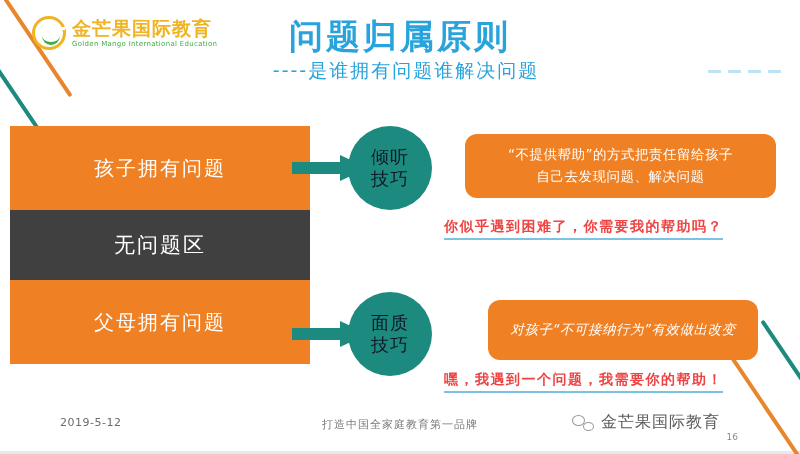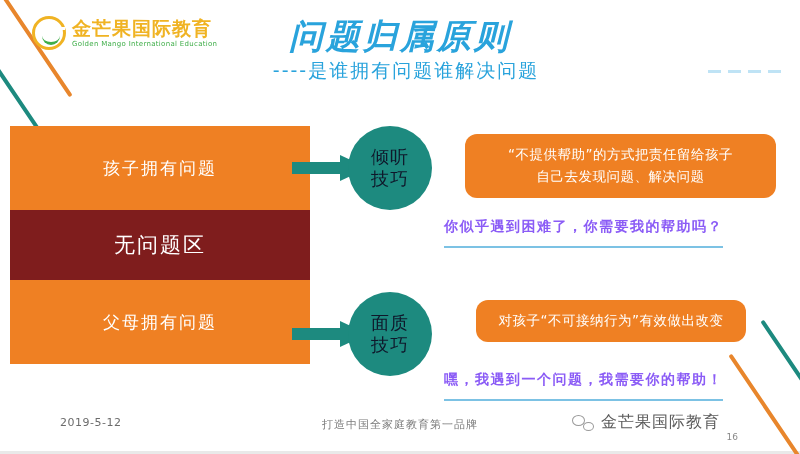--- a/index.html
+++ b/index.html
@@ -63,42 +63,42 @@
   .logo-cn {
     font-size:19px; font-weight:bold; color:#f0b323; letter-spacing:1px;
   }
   .logo-en {
     font-size:7px; color:#3fae49; letter-spacing:.3px; margin-top:3px;
   }
 
   
   .title {
     position:absolute; left:0; right:0; top:14px; text-align:center;
-    font-size:34px; font-weight:bold; font-style:italic;
+    font-size:34px; font-weight:bold; 
     color:#29a3dc; letter-spacing:3px;
     font-family:"DejaVu Sans","Liberation Sans",sans-serif;
   }
   .subtitle {
     position:absolute; left:0; right:0; top:58px; text-align:center;
     font-size:19px; color:#29a3dc; letter-spacing:2px;padding-left:12px;
   }
   .dash-deco {
     position:absolute; right:14px; top:70px;
     width:78px; height:3px;
     background:repeating-linear-gradient(to right,#bfe3f5 0 13px,transparent 13px 20px);
   }
 
   
   .bands { position:absolute; left:10px; top:126px; width:300px; height:238px; }
   .band {
     width:100%; display:flex; align-items:center; justify-content:center;
     color:#ffffff; letter-spacing:2px;
   }
-  .band-orange { background:#ef8023; height:84px; font-size:17px; }
-  .band-gray   { background:#7f1d1d; height:70px; font-size:21px; }
+  .band-orange { background:#ef8023; height:84px; font-size:20px; }
+  .band-gray   { background:#404040; height:70px; font-size:21px; }
 
   
   .arrow { position:absolute; height:26px; width:76px; }
   .arrow .shaft {
     position:absolute; left:0; top:7px; width:52px; height:12px; background:#1d8a7f;
   }
   .arrow .head {
     position:absolute; left:48px; top:0;
     width:0; height:0;
     border-top:13px solid transparent;
@@ -119,26 +119,26 @@
   .circle-2 { left:348px; top:292px; }
 
   
   .callout {
     position:absolute; background:#ef8023; border-radius:12px;
     color:#ffffff; display:flex; flex-direction:column;
     align-items:center; justify-content:center;
     padding:8px 14px; line-height:1.6; font-size:13.5px; letter-spacing:.5px;
   }
   .callout-1 { left:465px; top:134px; width:311px; height:64px; }
-  .callout-2 { left:476px; top:300px; width:270px; height:42px; }
+  .callout-2 { left:488px; top:300px; width:270px; height:60px;font-style:italic; }
 
   
   .script {
-    position:absolute; color:#8b5cf6; font-size:14px; font-weight:bold;
-    letter-spacing:1.5px; border-bottom:2px solid #7cc2e4; padding-bottom:10px;
+    position:absolute; color:#ef4444; font-size:14px; font-weight:bold;
+    letter-spacing:1.5px; border-bottom:2px solid #7cc2e4; padding-bottom:2px;
     white-space:nowrap;
   }
   .script-1 { left:444px; top:218px; }
   .script-2 { left:444px; top:371px; }
 
   
   .footer-date {
     position:absolute; left:60px; top:416px;
     font-size:11px; color:#6b6b6b; letter-spacing:.5px;
   }

